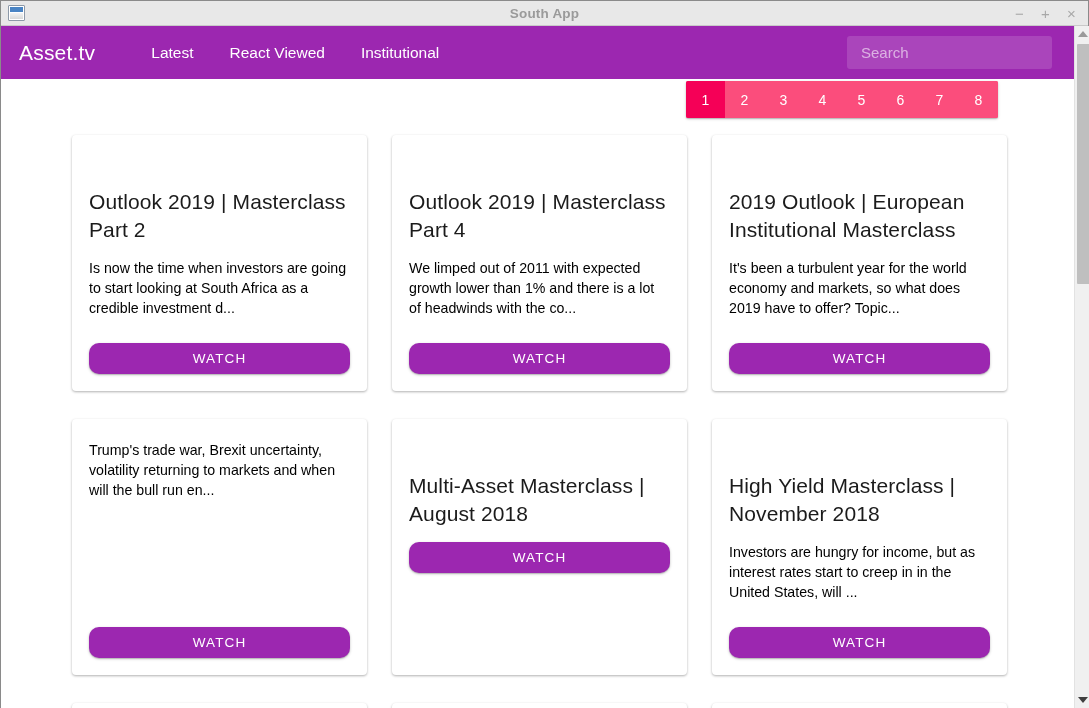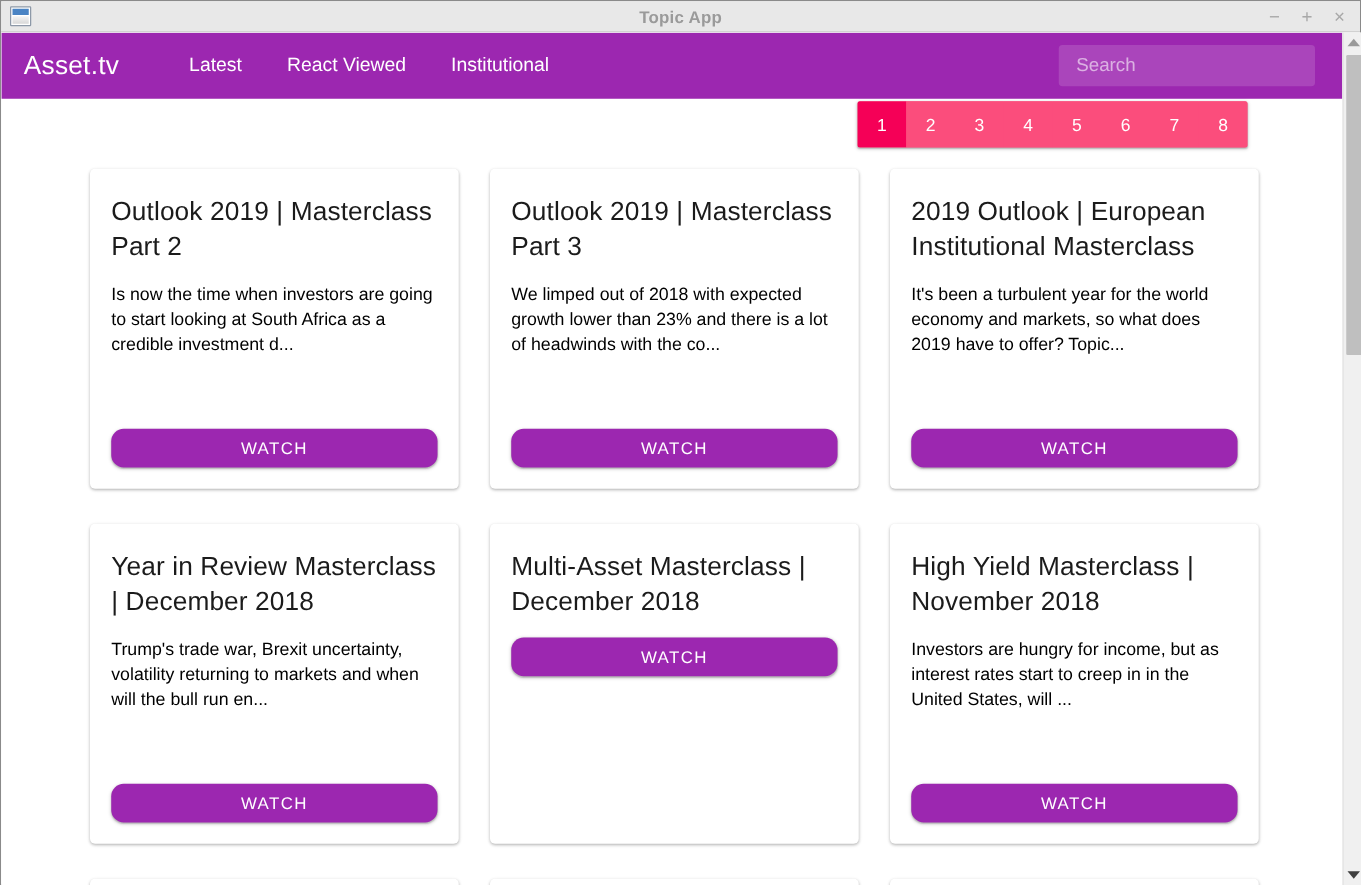--- a/index.html
+++ b/index.html
@@ -211,20 +211,21 @@
     flex-direction: column;
   }
 
   .card-title {
     font-size: 21px;
     line-height: 28px;
     color: #1b1b1b;
     font-weight: 400;
     letter-spacing: 0.1px;
     margin-bottom: 14px;
+    margin-top: 32px;
   }
 
   .card-desc {
     font-size: 14.2px;
     line-height: 20px;
     color: #000000;
     flex: 1 1 auto;
   }
 
   .watch-btn {
@@ -284,21 +285,21 @@
     cursor: default;
   }
 </style>
 </head>
 <body>
 
 <div class="window">
 
   <div class="titlebar">
     <div class="title-icon"></div>
-    <div class="title-text">Topic App</div>
+    <div class="title-text">South App</div>
     <div class="win-buttons">
       <span class="win-btn">−</span>
       <span class="win-btn">+</span>
       <span class="win-btn">×</span>
     </div>
   </div>
 
   <div class="viewport">
 
     <div class="page">
@@ -330,39 +331,38 @@
 
       <div class="grid">
 
         <div class="card">
           <div class="card-title">Outlook 2019 | Masterclass Part 2</div>
           <div class="card-desc">Is now the time when investors are going to start looking at South Africa as a credible investment d...</div>
           <button class="watch-btn">WATCH</button>
         </div>
 
         <div class="card">
-          <div class="card-title">Outlook 2019 | Masterclass Part 3</div>
-          <div class="card-desc">We limped out of 2018 with expected growth lower than 23% and there is a lot of headwinds with the co...</div>
+          <div class="card-title">Outlook 2019 | Masterclass Part 4</div>
+          <div class="card-desc">We limped out of 2011 with expected growth lower than 1% and there is a lot of headwinds with the co...</div>
           <button class="watch-btn">WATCH</button>
         </div>
 
         <div class="card">
           <div class="card-title">2019 Outlook | European Institutional Masterclass</div>
           <div class="card-desc">It's been a turbulent year for the world economy and markets, so what does 2019 have to offer? Topic...</div>
           <button class="watch-btn">WATCH</button>
         </div>
 
         <div class="card">
-          <div class="card-title">Year in Review Masterclass | December 2018</div>
           <div class="card-desc">Trump's trade war, Brexit uncertainty, volatility returning to markets and when will the bull run en...</div>
           <button class="watch-btn">WATCH</button>
         </div>
 
         <div class="card">
-          <div class="card-title">Multi-Asset Masterclass | December 2018</div>
+          <div class="card-title">Multi-Asset Masterclass | August 2018</div>
           <button class="watch-btn">WATCH</button>
         </div>
 
         <div class="card">
           <div class="card-title">High Yield Masterclass | November 2018</div>
           <div class="card-desc">Investors are hungry for income, but as interest rates start to creep in in the United States, will ...</div>
           <button class="watch-btn">WATCH</button>
         </div>
 
         <div class="card">

